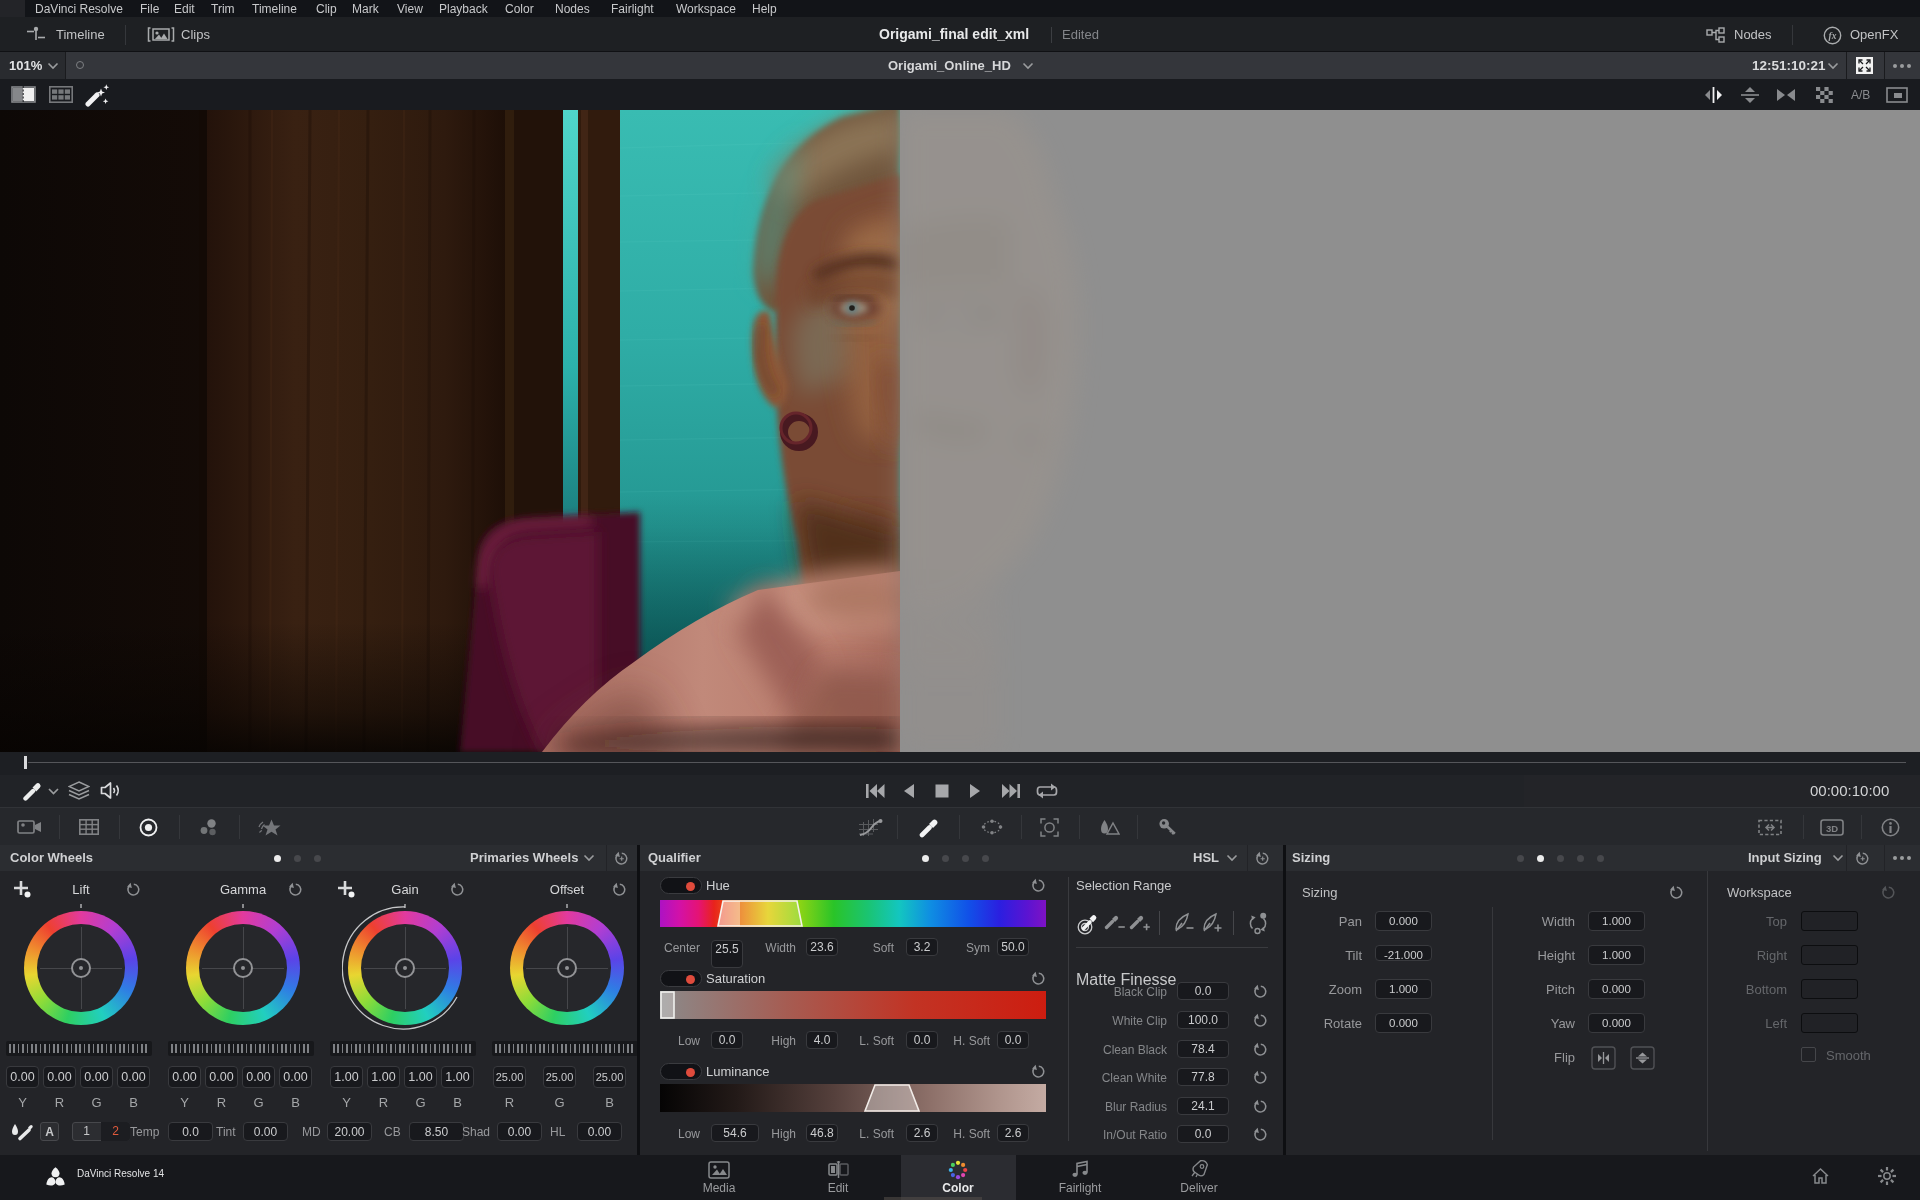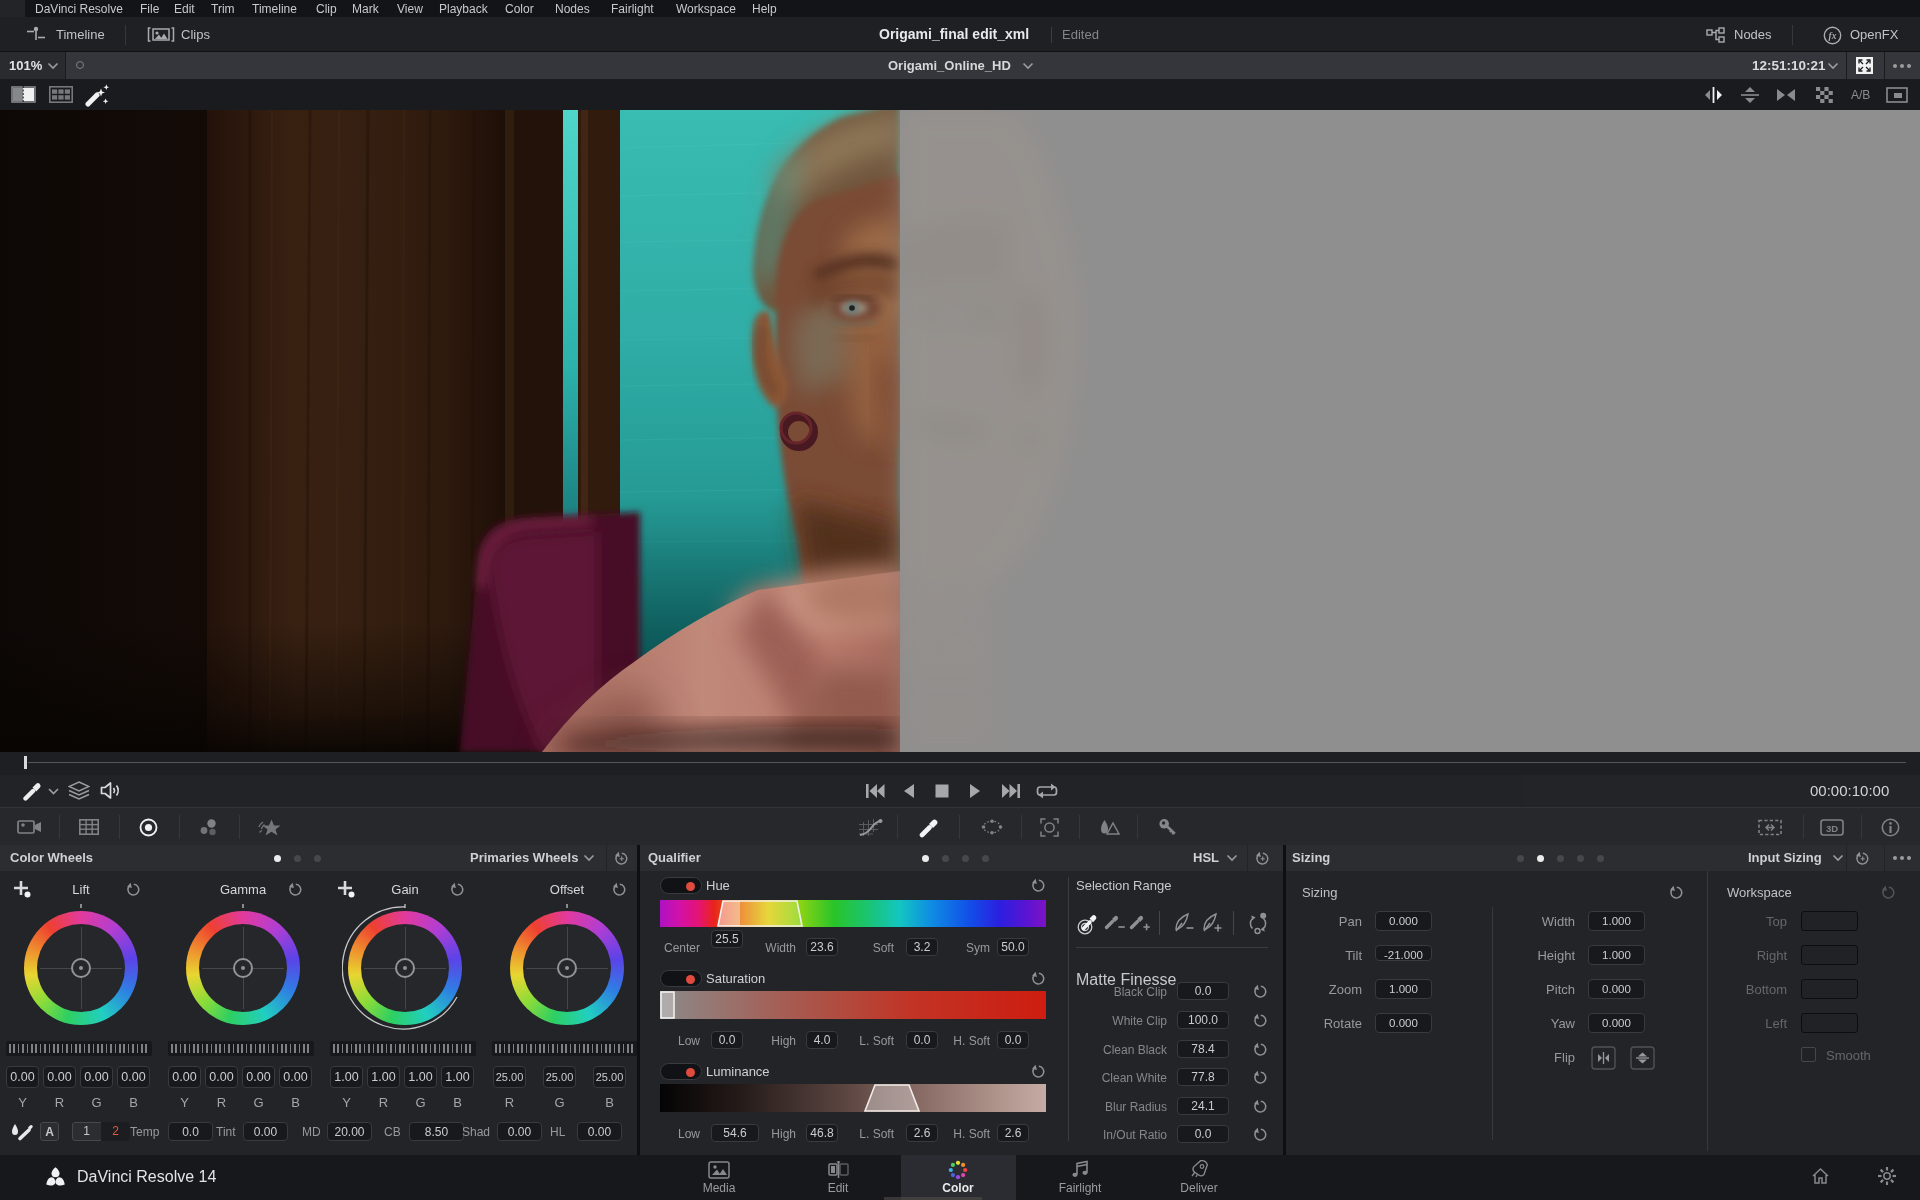--- a/index.html
+++ b/index.html
@@ -690,21 +690,21 @@
 <stop offset="0.88" stop-color="#2b1fe0"></stop>
               <stop offset="0.95" stop-color="#5a14d2"></stop>
               <stop offset="1" stop-color="#7e12c4"></stop>
 </linearGradient>
           </defs>
 <rect x="0" y="0" width="386" height="27" fill="url(#hueg)"></rect>
 <path d="M58 26 L63 1 L137 1 L142 26 Z" fill="#ffffff" fill-opacity="0.18" stroke="#f5f0e8" stroke-width="1.6"></path>
 <path d="M58 26 L63 1 L80 1 L80 26 Z" fill="#ffffff" fill-opacity="0.4"></path>
 </svg>
 <span style="position:absolute;left:-18px;top:70px;width:78px;text-align:right;font-size:12px;color:#98999c;">Center</span>
-<div class="vbox" style="left:71px;top:59px;width:32px;height:18px;line-height:17px;">25.5</div>
+<div class="vbox" style="left:71px;top:69px;width:32px;height:28px;line-height:17px;">25.5</div>
 <span style="position:absolute;left:78px;top:70px;width:78px;text-align:right;font-size:12px;color:#98999c;">Width</span>
 <div class="vbox" style="left:166px;top:67px;width:32px;height:18px;line-height:17px;">23.6</div>
 <span style="position:absolute;left:176px;top:70px;width:78px;text-align:right;font-size:12px;color:#98999c;">Soft</span>
 <div class="vbox" style="left:266px;top:67px;width:32px;height:18px;line-height:17px;">3.2</div>
 <span style="position:absolute;left:272px;top:70px;width:78px;text-align:right;font-size:12px;color:#98999c;">Sym</span>
 <div class="vbox" style="left:357px;top:67px;width:32px;height:18px;line-height:17px;">50.0</div>
 <div style="position:absolute;left:20px;top:99px;width:42px;height:17px;border-radius:9px;background:#111216;border:1px solid #3a3b3f;"></div>
 <div style="position:absolute;left:46px;top:103.5px;width:9px;height:9px;border-radius:50%;background:#df4b3c;"></div>
 <span style="position:absolute;left:66px;top:100px;font-size:13px;color:#cfd0d2;">Saturation</span>
 <svg style="position:absolute;left:390px;top:99px;" width="16" height="16" viewBox="0 0 16 16">
@@ -883,21 +883,21 @@
 </div>
   <div class="panelborder" style="left:637px;"></div>
   <div class="panelborder" style="left:1283px;"></div>
   <div id="bottombar" class="abs">
       <div id="bbinner">
 <svg style="position:absolute;left:44px;top:11px;" width="23" height="23" viewBox="0 0 23 23">
 <path d="M11.5 1.2 Q15.5 4.5 15.5 7.3 Q15.5 11.2 11.5 11.2 Q7.5 11.2 7.5 7.3 Q7.5 4.5 11.5 1.2 Z" fill="#f0f1f2"></path>
 <path d="M2.3 18.6 Q3 13.5 5.4 12 Q8.8 10 10.8 13.4 Q12.8 16.9 9.4 18.9 Q7 20.3 2.3 18.6 Z" fill="#f0f1f2"></path>
 <path d="M20.7 18.6 Q20 13.5 17.6 12 Q14.2 10 12.2 13.4 Q10.2 16.9 13.6 18.9 Q16 20.3 20.7 18.6 Z" fill="#f0f1f2"></path>
 </svg>
-<span style="position:absolute;left:77px;top:13px;font-size:16px;color:#e2e3e5;">DaVinci Resolve 14</span>
+<span style="position:absolute;left:77px;top:13px;font-size:10px;color:#e2e3e5;">DaVinci Resolve 14</span>
 <div style="position:absolute;left:901px;top:0;width:115px;height:45px;background:#2b2c31;"></div>
 <div style="position:absolute;left:884px;top:42px;width:98px;height:3px;background:#55504b;opacity:0.55;"></div>
 <svg style="position:absolute;left:708px;top:6px;" width="22" height="18" viewBox="0 0 22 18">
 <rect x="1" y="1" width="20" height="16" rx="2" fill="none" stroke="#87898c" stroke-width="1.5"></rect>
 <circle cx="7" cy="6" r="1.7" fill="#87898c"></circle>
 <path d="M4 14 L9 8.5 L12.5 14 Z" fill="#87898c"></path>
           <path d="M11 14 L15 8 L19 14 Z" fill="#87898c"></path>
 </svg>
 <span style="position:absolute;left:668px;top:26px;width:102px;text-align:center;font-size:12px;color:#9a9b9e;">Media</span>
 <svg style="position:absolute;left:828px;top:5px;" width="21" height="19" viewBox="0 0 21 19">

